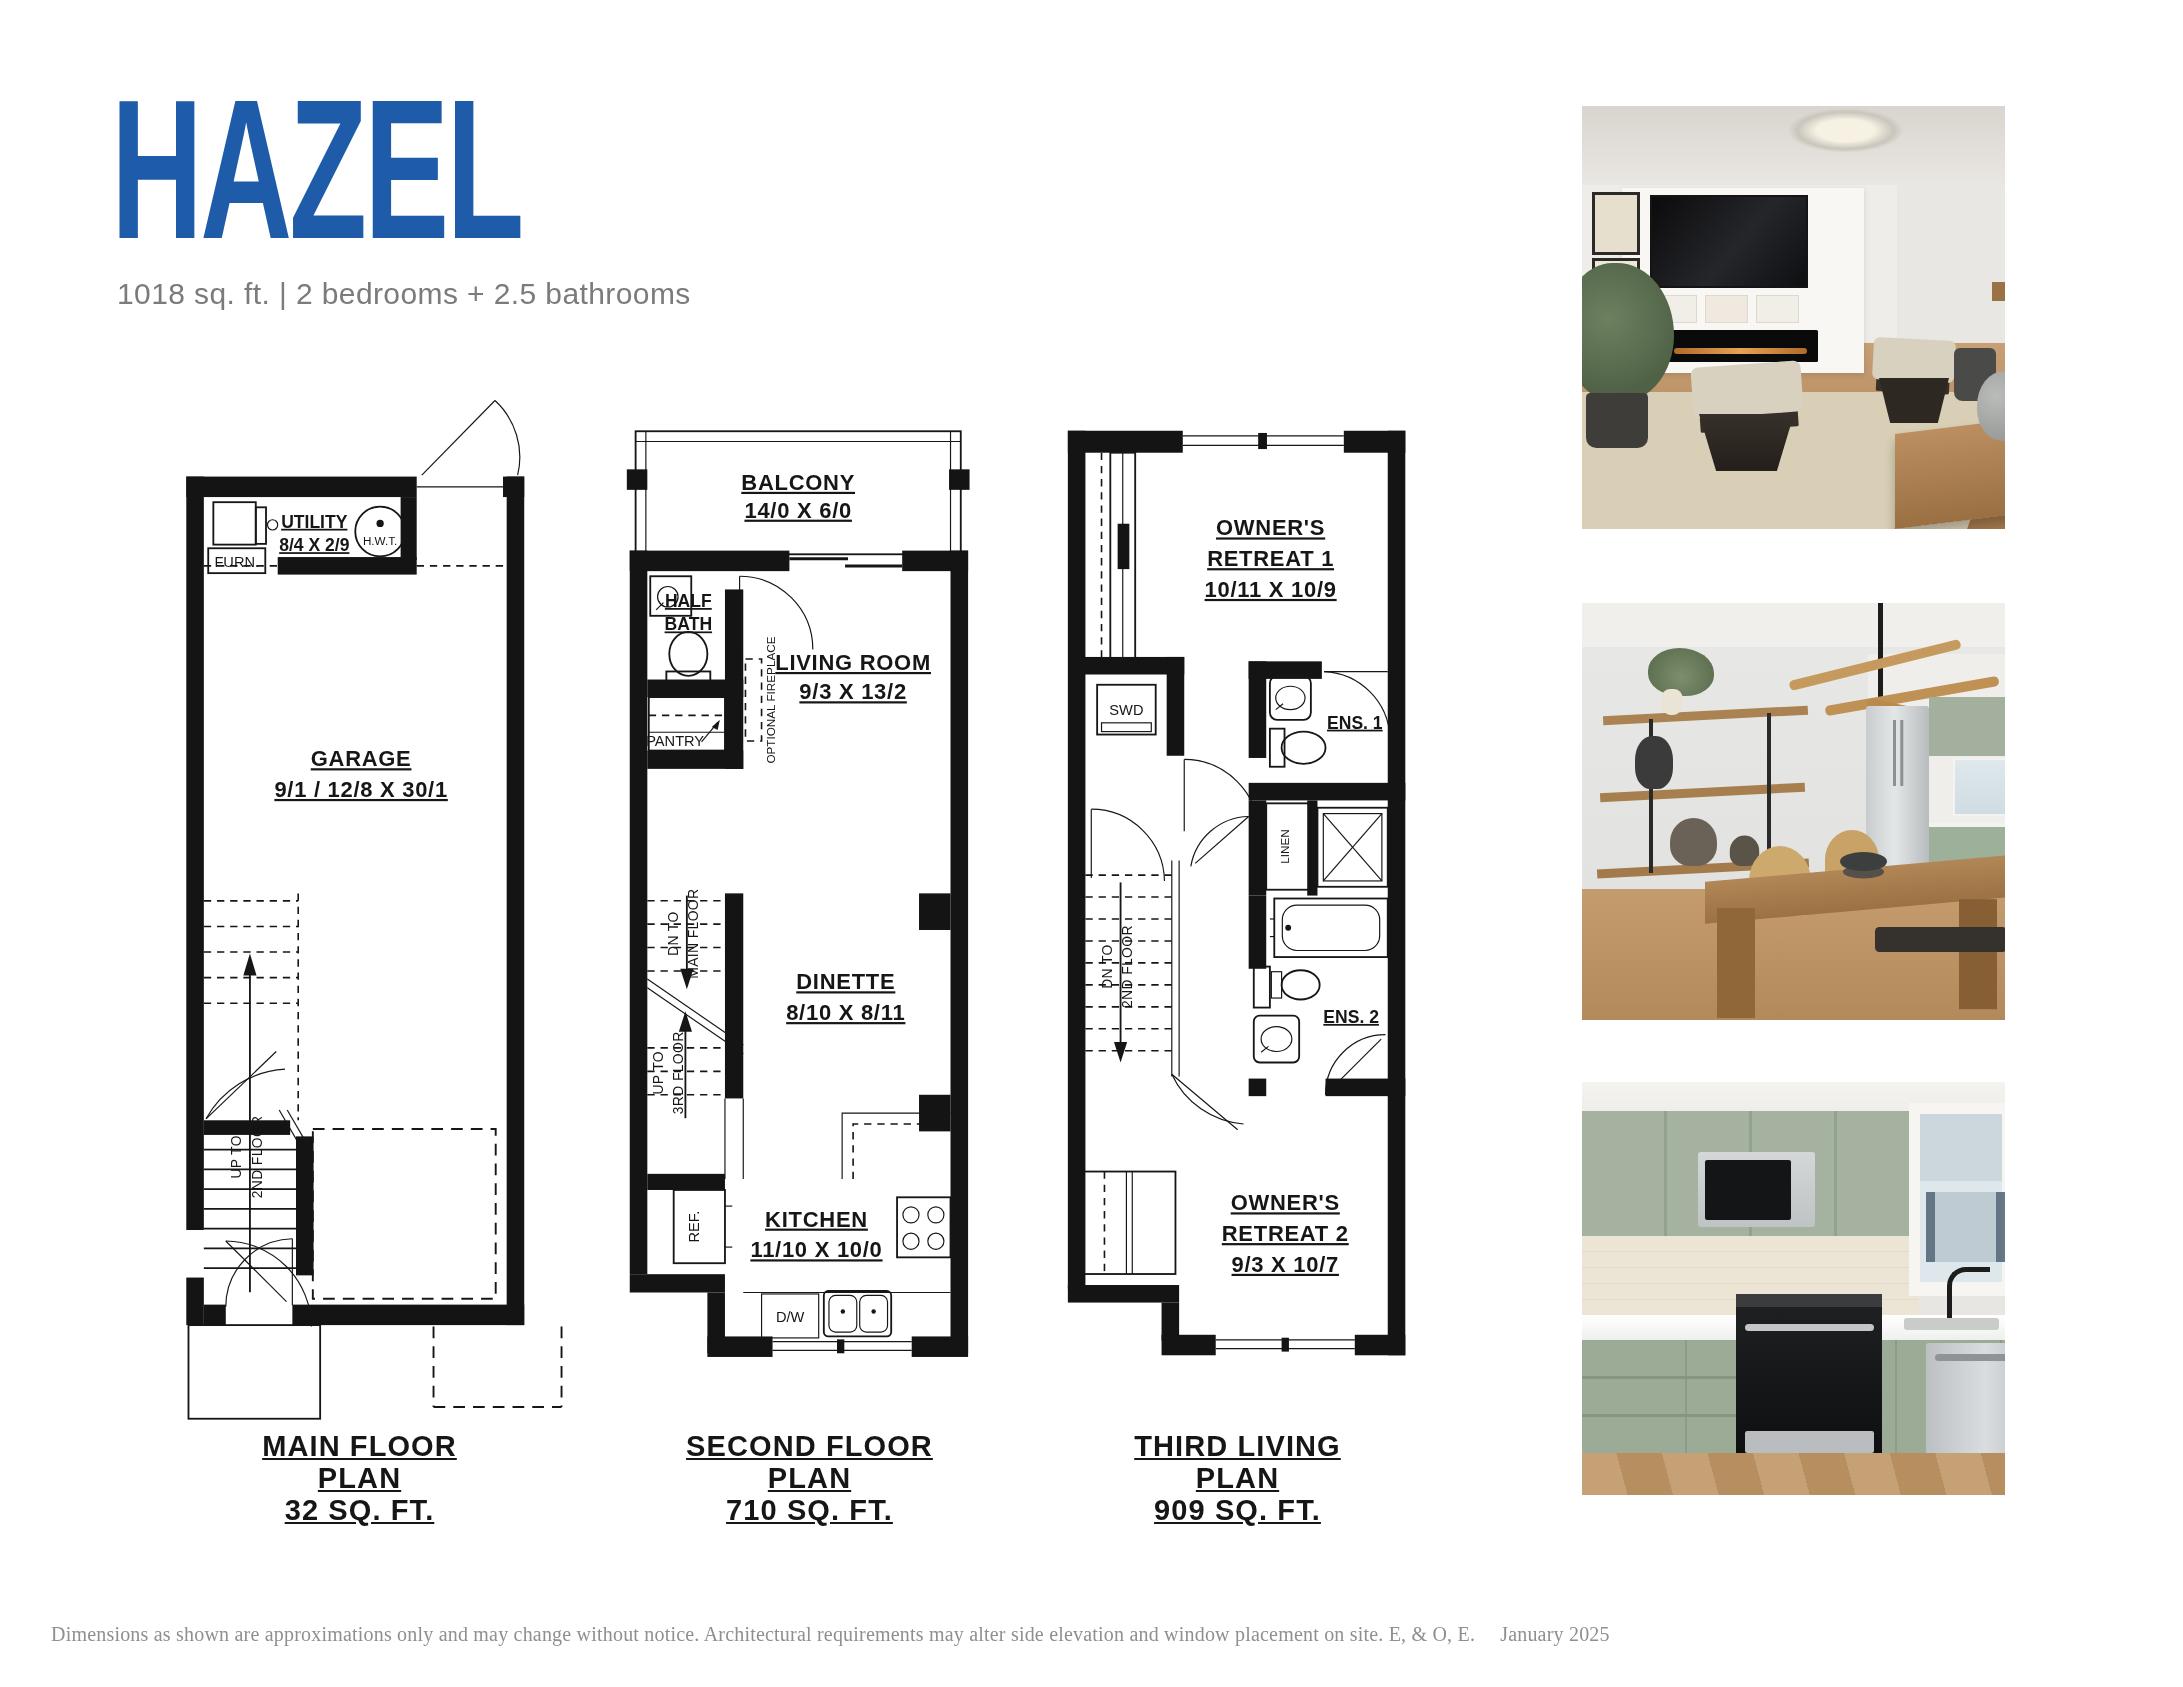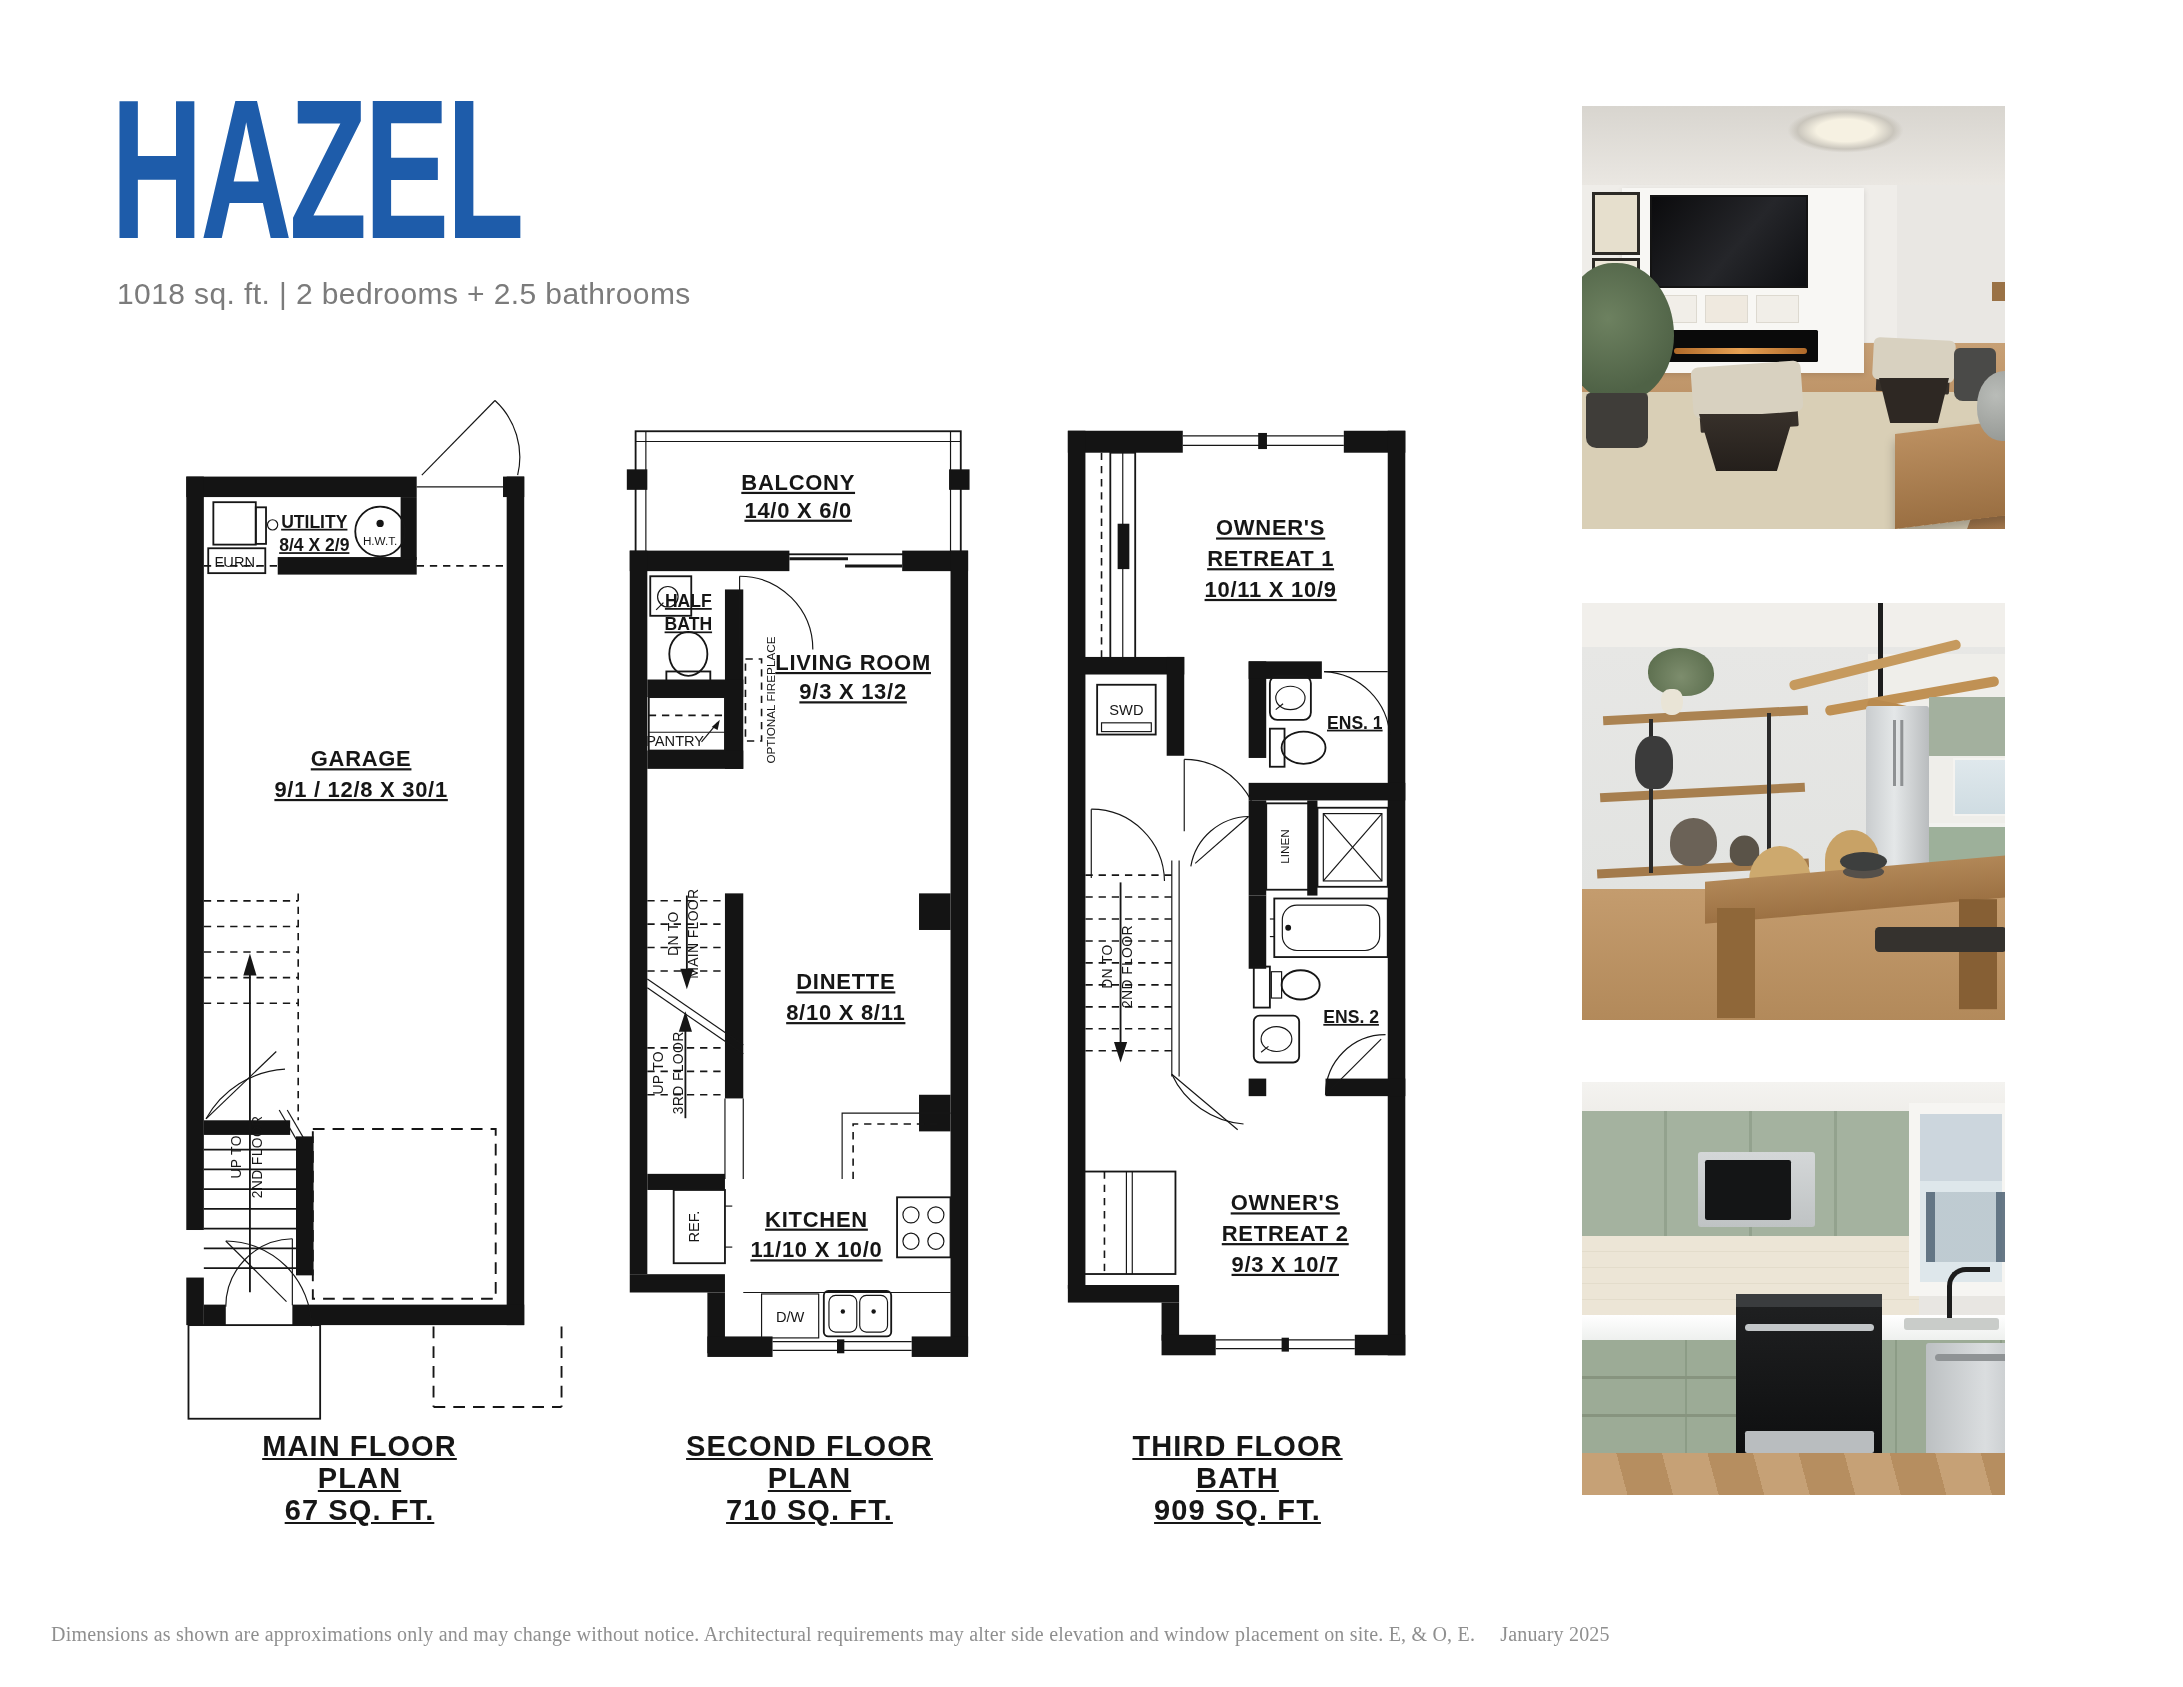--- a/index.html
+++ b/index.html
@@ -331,28 +331,28 @@
       <line class="lnthin" x1="96" y1="1025" x2="96" y2="1165"></line>
       <line class="dash" x1="58" y1="1025" x2="58" y2="1165"></line>
     </g>
     <text x="305" y="1078" text-anchor="middle" class="room">OWNER'S</text>
     <text x="305" y="1120" text-anchor="middle" class="room">RETREAT 2</text>
     <text x="305" y="1162" text-anchor="middle" class="room">9/3 X 10/7</text>
   </svg>
 
   <div class="plan-label" style="left:218px;top:1430px;width:283px;">
     <div>MAIN FLOOR PLAN</div>
-    <div>67 SQ. FT.</div>
+    <div>32 SQ. FT.</div>
   </div>
   <div class="plan-label" style="left:663px;top:1430px;width:293px;">
     <div>SECOND FLOOR PLAN</div>
     <div>710 SQ. FT.</div>
   </div>
   <div class="plan-label" style="left:1091px;top:1430px;width:293px;">
-    <div>THIRD FLOOR BATH</div>
+    <div>THIRD LIVING PLAN</div>
     <div>909 SQ. FT.</div>
   </div>
 
   <div class="photo" style="top:106px;height:423px;">
     <div class="s" style="left:0;top:0;width:526px;height:79px;background:linear-gradient(#d8d5cf,#eae7e2);"></div>
     <div class="s" style="left:205px;top:1.5px;width:117px;height:45px;border-radius:50%;background:radial-gradient(ellipse at center,#f6f1e2 35%,#c9c5bc 58%,rgba(0,0,0,0) 70%);"></div>
     <div class="s" style="left:0;top:79px;width:526px;height:157px;background:#efede9;"></div>
     <div class="s" style="left:315px;top:79px;width:211px;height:190px;background:#e9e7e3;"></div>
     <div class="s" style="left:0;top:237px;width:526px;height:186px;background:linear-gradient(180deg,#c7a075,#b08255 70%,#a67a4e);"></div>
     <div class="s" style="left:-29px;top:286px;width:439px;height:137px;background:#d9cfb6;transform:skewX(-20deg);"></div>

